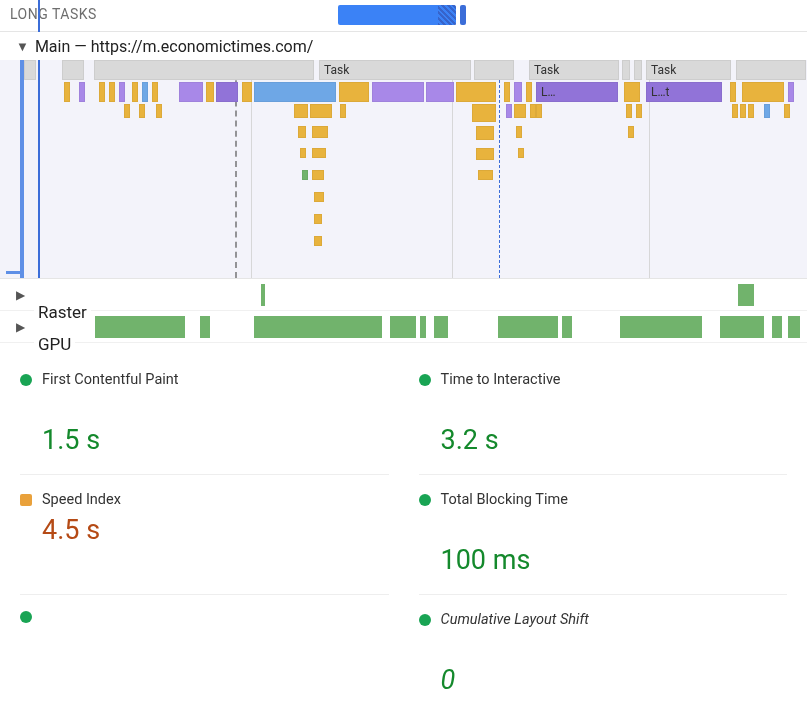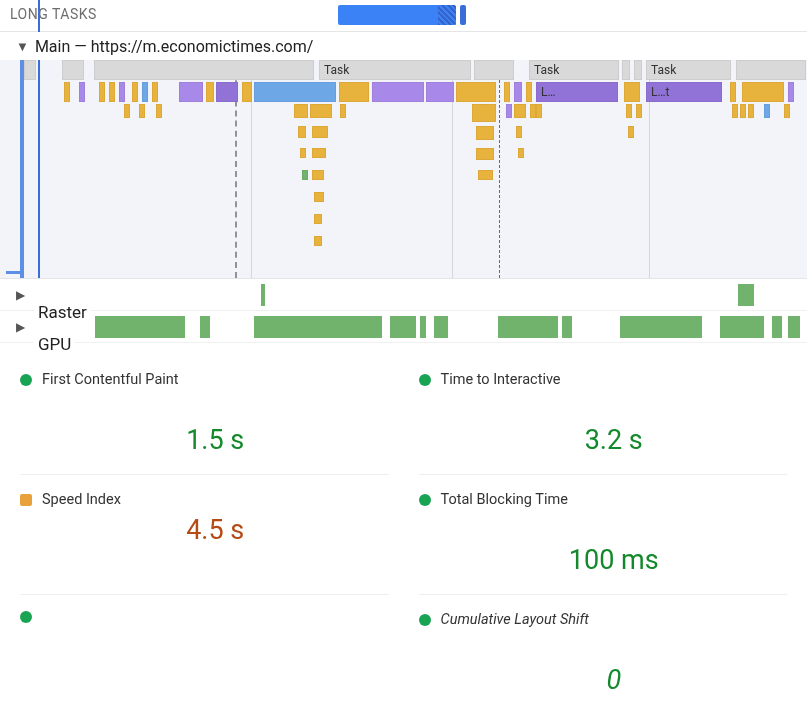--- a/index.html
+++ b/index.html
@@ -152,21 +152,20 @@
   
   .metrics {
     display: grid;
     grid-template-columns: 1fr 1fr;
     column-gap: 30px;
     padding: 12px 20px 8px 20px;
   }
   .metric {
     padding: 16px 0 18px 0;
     border-bottom: 1px solid #EEE;
-    text-align: center;
   }
   .metric-head {
     display: flex;
     align-items: center;
     gap: 10px;
     font-size: 14.5px;
     color: #333;
   }
   .dot { width: 12px; height: 12px; border-radius: 50%; }
   .sq  { width: 12px; height: 12px; border-radius: 2px; }

